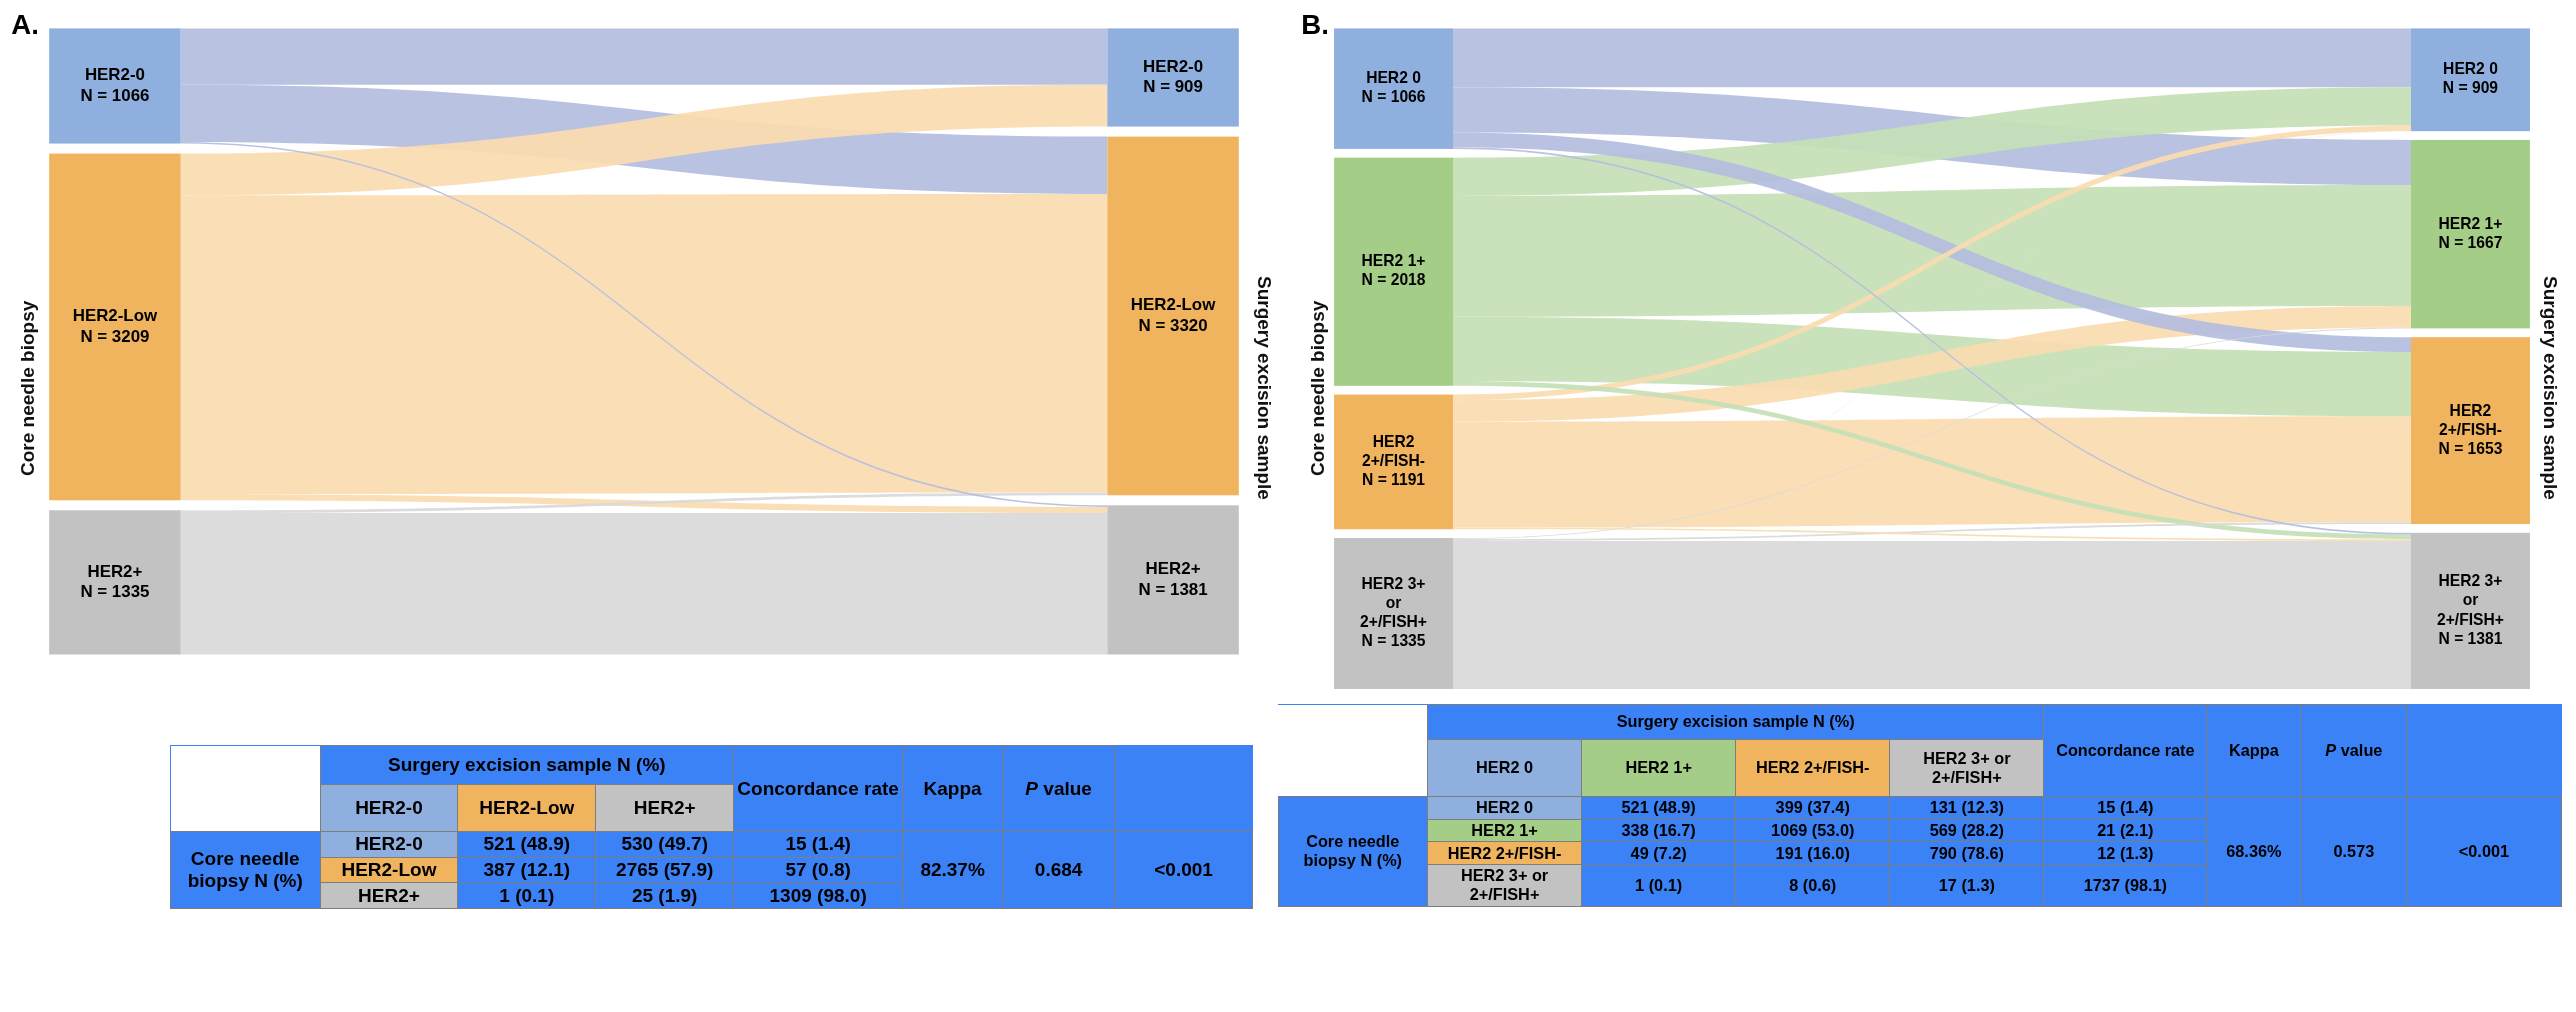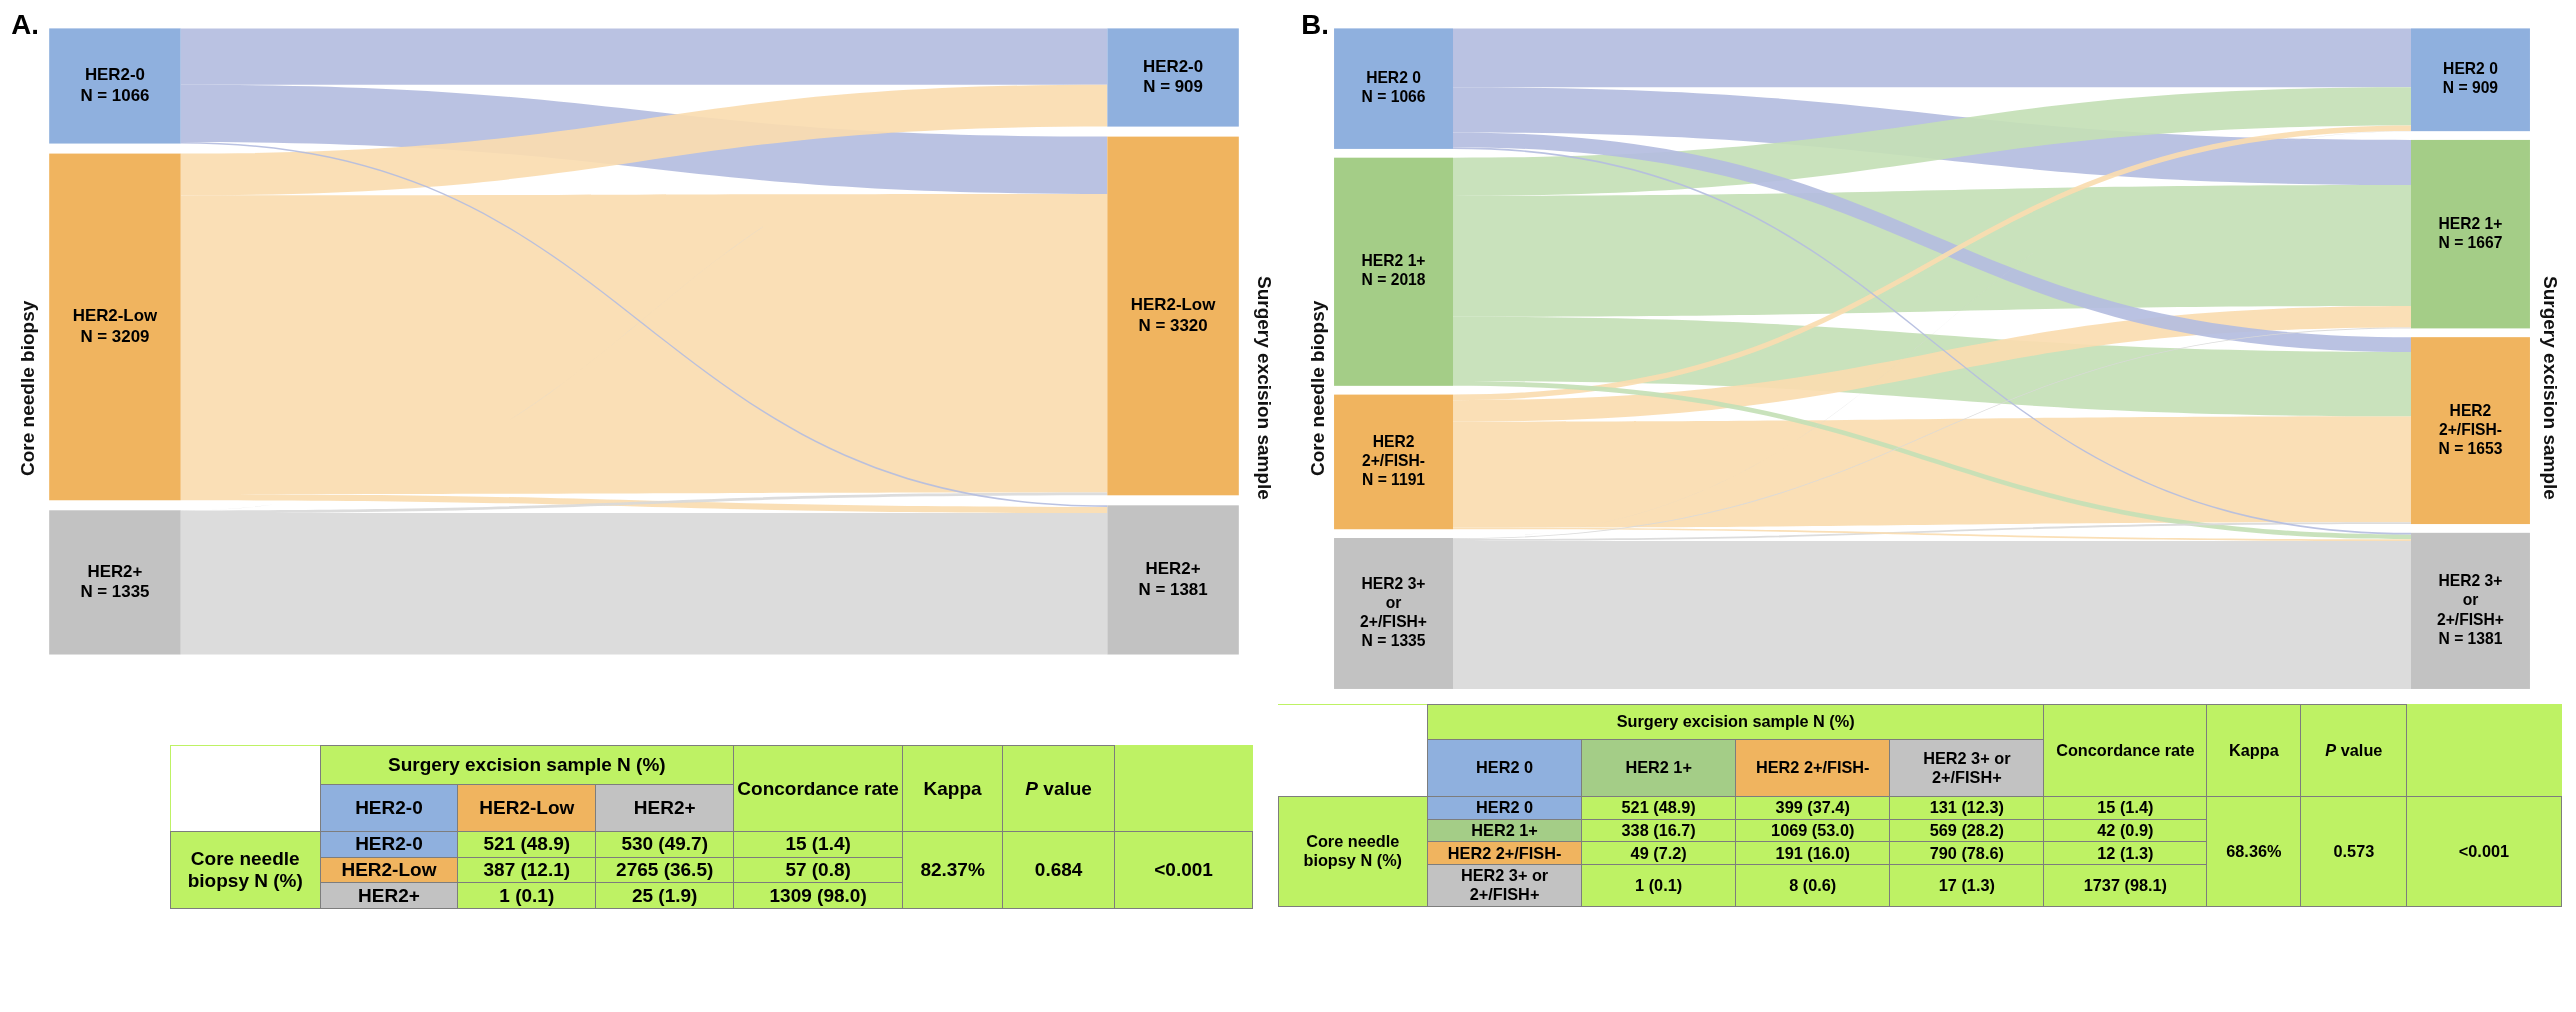--- a/index.html
+++ b/index.html
@@ -6,21 +6,21 @@
   body{width:2576px;height:1012px;font-family:"Liberation Sans",sans-serif;position:relative;overflow:hidden;}
   .panel{position:absolute;top:0;height:1012px;}
   #panel-a{left:0;width:1290px;}
   #panel-b{left:1290px;width:1286px;}
   .panel-letter{position:absolute;font-weight:bold;font-size:27.6px;color:#000;}
   .sankey-wrap{position:absolute;}
   .axis-label{position:absolute;font-weight:bold;color:#111;text-align:center;}
   .axis-left{writing-mode:vertical-rl;transform:rotate(180deg);}
   .axis-right{writing-mode:vertical-rl;}
   .node-label{font-weight:bold;fill:#000;font-family:"Liberation Sans",sans-serif;text-anchor:middle;dominant-baseline:middle;}
-  table.stat{position:absolute;border-collapse:collapse;background:#bef264;table-layout:fixed;}
+  table.stat{position:absolute;border-collapse:collapse;background:#3b82f6;table-layout:fixed;}
   table.stat td,table.stat th{border:1.3px solid #7d7d7d;text-align:center;vertical-align:middle;font-weight:bold;color:#000;padding:1.3px 2.5px;}
   .noborder{border:none !important;}
 </style>
 </head>
 <body>
 
 <div class="panel" id="panel-a">
   <div class="panel-letter" style="left:11.3px;top:8.8px;">A.</div>
 
   <div class="axis-label axis-left" style="left:12.5px;top:75px;width:29px;height:626px;font-size:19px;display:flex;align-items:center;justify-content:center;">Core needle biopsy</div>
@@ -79,21 +79,21 @@
           <td>521 (48.9)</td>
           <td>530 (49.7)</td>
           <td>15 (1.4)</td>
           <td rowspan="3">82.37%</td>
           <td rowspan="3">0.684</td>
           <td rowspan="3">&lt;0.001</td>
         </tr>
         <tr>
           <td style="background:#f0b45f;">HER2-Low</td>
           <td>387 (12.1)</td>
-          <td>2765 (36.5)</td>
+          <td>2765 (57.9)</td>
           <td>57 (0.8)</td>
         </tr>
         <tr>
           <td style="background:#c2c2c2;">HER2+</td>
           <td>1 (0.1)</td>
           <td>25 (1.9)</td>
           <td>1309 (98.0)</td>
         </tr>
       </tbody>
     </table>
@@ -181,21 +181,21 @@
           <td>15 (1.4)</td>
           <td rowspan="4">68.36%</td>
           <td rowspan="4">0.573</td>
           <td rowspan="4">&lt;0.001</td>
         </tr>
         <tr>
           <td style="background:#a4cd87;">HER2 1+</td>
           <td>338 (16.7)</td>
           <td>1069 (53.0)</td>
           <td>569 (28.2)</td>
-          <td>42 (0.9)</td>
+          <td>21 (2.1)</td>
         </tr>
         <tr>
           <td style="background:#f0b45f;">HER2 2+/FISH-</td>
           <td>49 (7.2)</td>
           <td>191 (16.0)</td>
           <td>790 (78.6)</td>
           <td>12 (1.3)</td>
         </tr>
         <tr>
           <td style="background:#c2c2c2;">HER2 3+ or 2+/FISH+</td>

